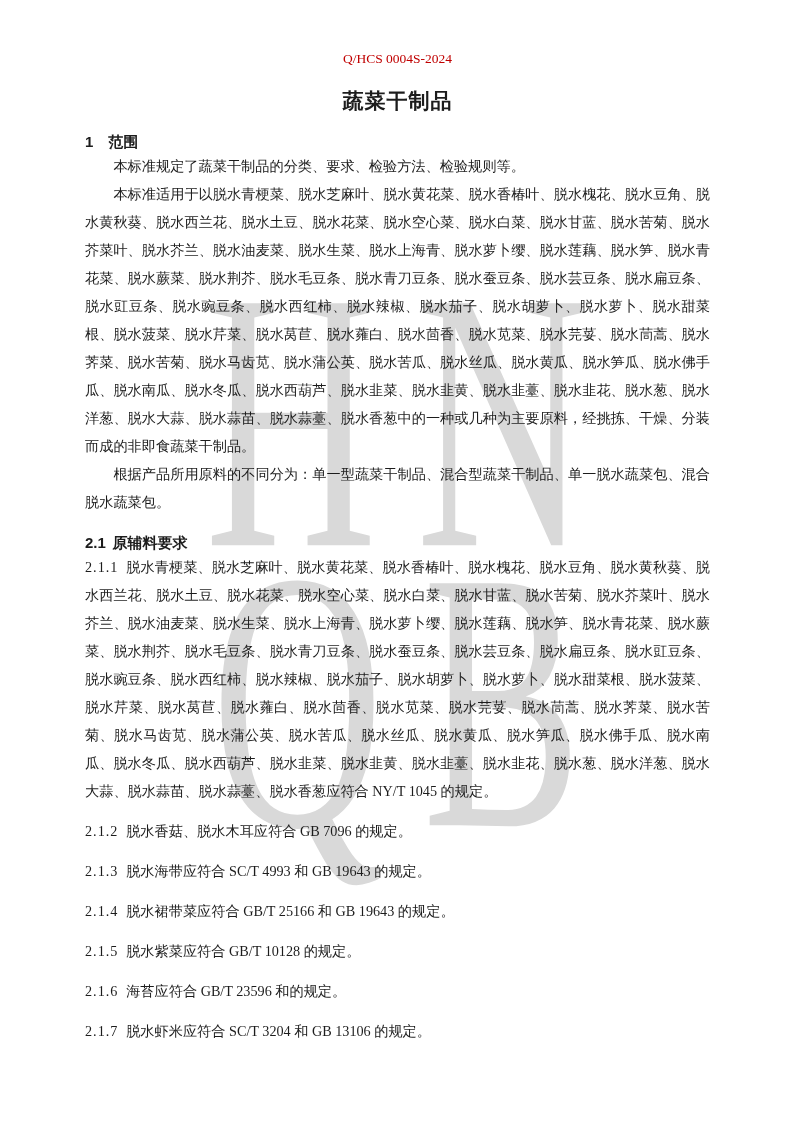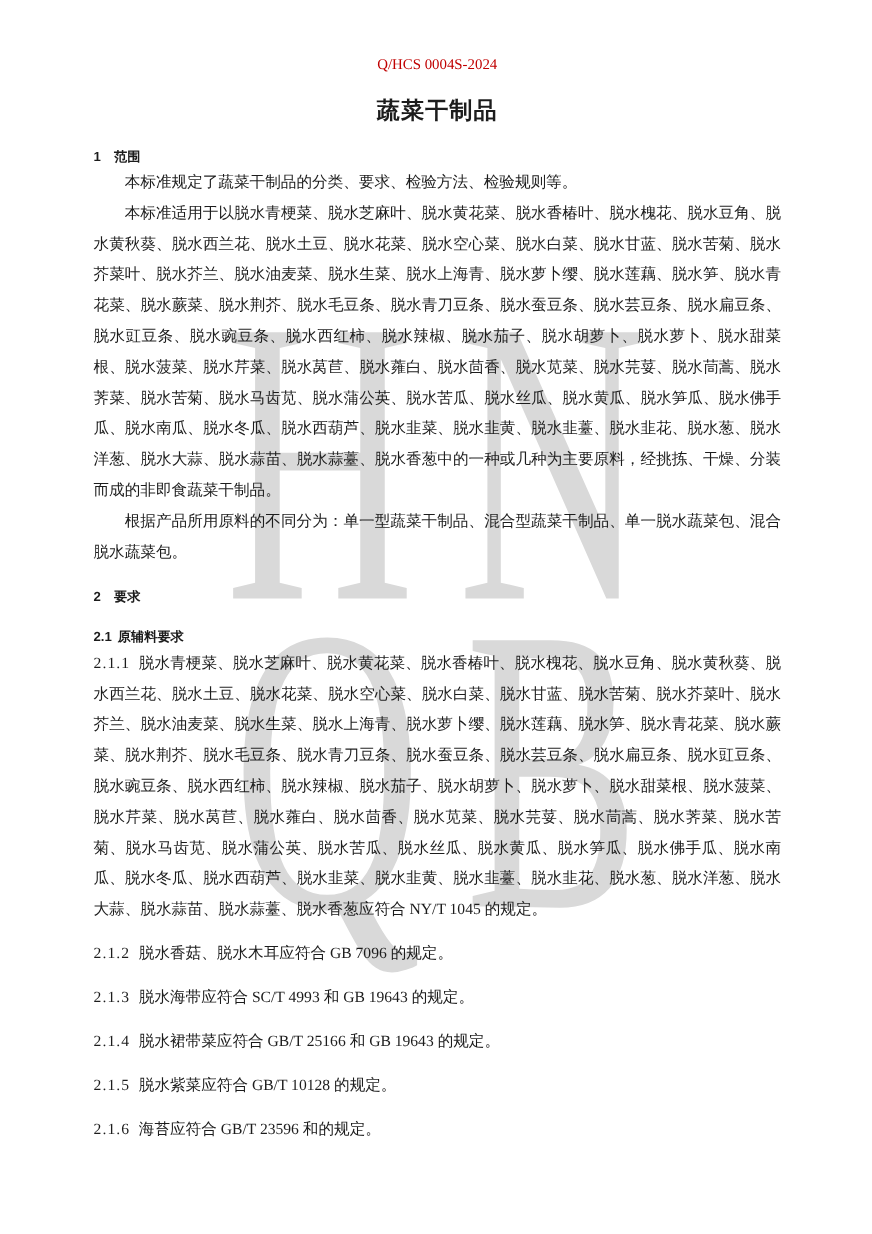--- a/index.html
+++ b/index.html
@@ -38,21 +38,21 @@
     text-align:center;
     font-family:"Liberation Sans","DejaVu Sans",sans-serif;
     font-weight:bold;
     font-size:21px;line-height:30px;
     margin:19px 0 0 0;
     letter-spacing:1px;
   }
   .sec-heading{
     font-family:"Liberation Sans","DejaVu Sans",sans-serif;
     font-weight:bold;
-    font-size:12px;line-height:20px;
+    font-size:15px;line-height:20px;
     margin:0;
   }
   .h-scope{margin-top:16px;}
   .h-req{margin-top:16px;}
   .h-sub{margin-top:17px;}
   .sec-heading .num{margin-right:1em;}
   .sec-heading.h-sub .num{margin-right:0.45em;}
   p.body-para{
     font-size:14.2px;line-height:28px;
     text-align:justify;
@@ -80,25 +80,25 @@
     <p class="doc-number" style="color: rgb(192, 0, 0);">Q/HCS 0004S-2024</p>
 
     <h1 class="doc-title">蔬菜干制品</h1>
 
     <h2 class="sec-heading h-scope"><span class="num">1</span><span>范围</span></h2>
 
     <p class="body-para indent p-first">本标准规定了蔬菜干制品的分类、要求、检验方法、检验规则等。</p>
     <p class="body-para indent">本标准适用于以脱水青梗菜、脱水芝麻叶、脱水黄花菜、脱水香椿叶、脱水槐花、脱水豆角、脱水黄秋葵、脱水西兰花、脱水土豆、脱水花菜、脱水空心菜、脱水白菜、脱水甘蓝、脱水苦菊、脱水芥菜叶、脱水芥兰、脱水油麦菜、脱水生菜、脱水上海青、脱水萝卜缨、脱水莲藕、脱水笋、脱水青花菜、脱水蕨菜、脱水荆芥、脱水毛豆条、脱水青刀豆条、脱水蚕豆条、脱水芸豆条、脱水扁豆条、脱水豇豆条、脱水豌豆条、脱水西红柿、脱水辣椒、脱水茄子、脱水胡萝卜、脱水萝卜、脱水甜菜根、脱水菠菜、脱水芹菜、脱水莴苣、脱水蕹白、脱水茴香、脱水苋菜、脱水芫荽、脱水茼蒿、脱水荠菜、脱水苦菊、脱水马齿苋、脱水蒲公英、脱水苦瓜、脱水丝瓜、脱水黄瓜、脱水笋瓜、脱水佛手瓜、脱水南瓜、脱水冬瓜、脱水西葫芦、脱水韭菜、脱水韭黄、脱水韭薹、脱水韭花、脱水葱、脱水洋葱、脱水大蒜、脱水蒜苗、脱水蒜薹、脱水香葱中的一种或几种为主要原料，经挑拣、干燥、分装而成的非即食蔬菜干制品。</p>
     <p class="body-para indent">根据产品所用原料的不同分为：单一型蔬菜干制品、混合型蔬菜干制品、单一脱水蔬菜包、混合脱水蔬菜包。</p>
 
-    <h2 class="sec-heading h-req"><span class="num">2</span><span>要求</span></h2>
 
     <h3 class="sec-heading h-sub"><span class="num">2.1</span><span>原辅料要求</span></h3>
 
     <p class="body-para item"><span class="num">2.1.1</span><span>脱水青梗菜、脱水芝麻叶、脱水黄花菜、脱水香椿叶、脱水槐花、脱水豆角、脱水黄秋葵、脱水西兰花、脱水土豆、脱水花菜、脱水空心菜、脱水白菜、脱水甘蓝、脱水苦菊、脱水芥菜叶、脱水芥兰、脱水油麦菜、脱水生菜、脱水上海青、脱水萝卜缨、脱水莲藕、脱水笋、脱水青花菜、脱水蕨菜、脱水荆芥、脱水毛豆条、脱水青刀豆条、脱水蚕豆条、脱水芸豆条、脱水扁豆条、脱水豇豆条、脱水豌豆条、脱水西红柿、脱水辣椒、脱水茄子、脱水胡萝卜、脱水萝卜、脱水甜菜根、脱水菠菜、脱水芹菜、脱水莴苣、脱水蕹白、脱水茴香、脱水苋菜、脱水芫荽、脱水茼蒿、脱水荠菜、脱水苦菊、脱水马齿苋、脱水蒲公英、脱水苦瓜、脱水丝瓜、脱水黄瓜、脱水笋瓜、脱水佛手瓜、脱水南瓜、脱水冬瓜、脱水西葫芦、脱水韭菜、脱水韭黄、脱水韭薹、脱水韭花、脱水葱、脱水洋葱、脱水大蒜、脱水蒜苗、脱水蒜薹、脱水香葱应符合 NY/T 1045 的规定。</span></p>
     <p class="body-para item"><span class="num">2.1.2</span><span>脱水香菇、脱水木耳应符合 GB 7096 的规定。</span></p>
     <p class="body-para item"><span class="num">2.1.3</span><span>脱水海带应符合 SC/T 4993 和 GB 19643 的规定。</span></p>
     <p class="body-para item"><span class="num">2.1.4</span><span>脱水裙带菜应符合 GB/T 25166 和 GB 19643 的规定。</span></p>
     <p class="body-para item"><span class="num">2.1.5</span><span>脱水紫菜应符合 GB/T 10128 的规定。</span></p>
     <p class="body-para item"><span class="num">2.1.6</span><span>海苔应符合 GB/T 23596 和的规定。</span></p>
+    <p class="body-para item"><span class="num">2.1.7</span><span>脱水虾米应符合 SC/T 3204 和 GB 13106 的规定。</span></p>
 
   </div>
 </div>
 
 </body></html>

